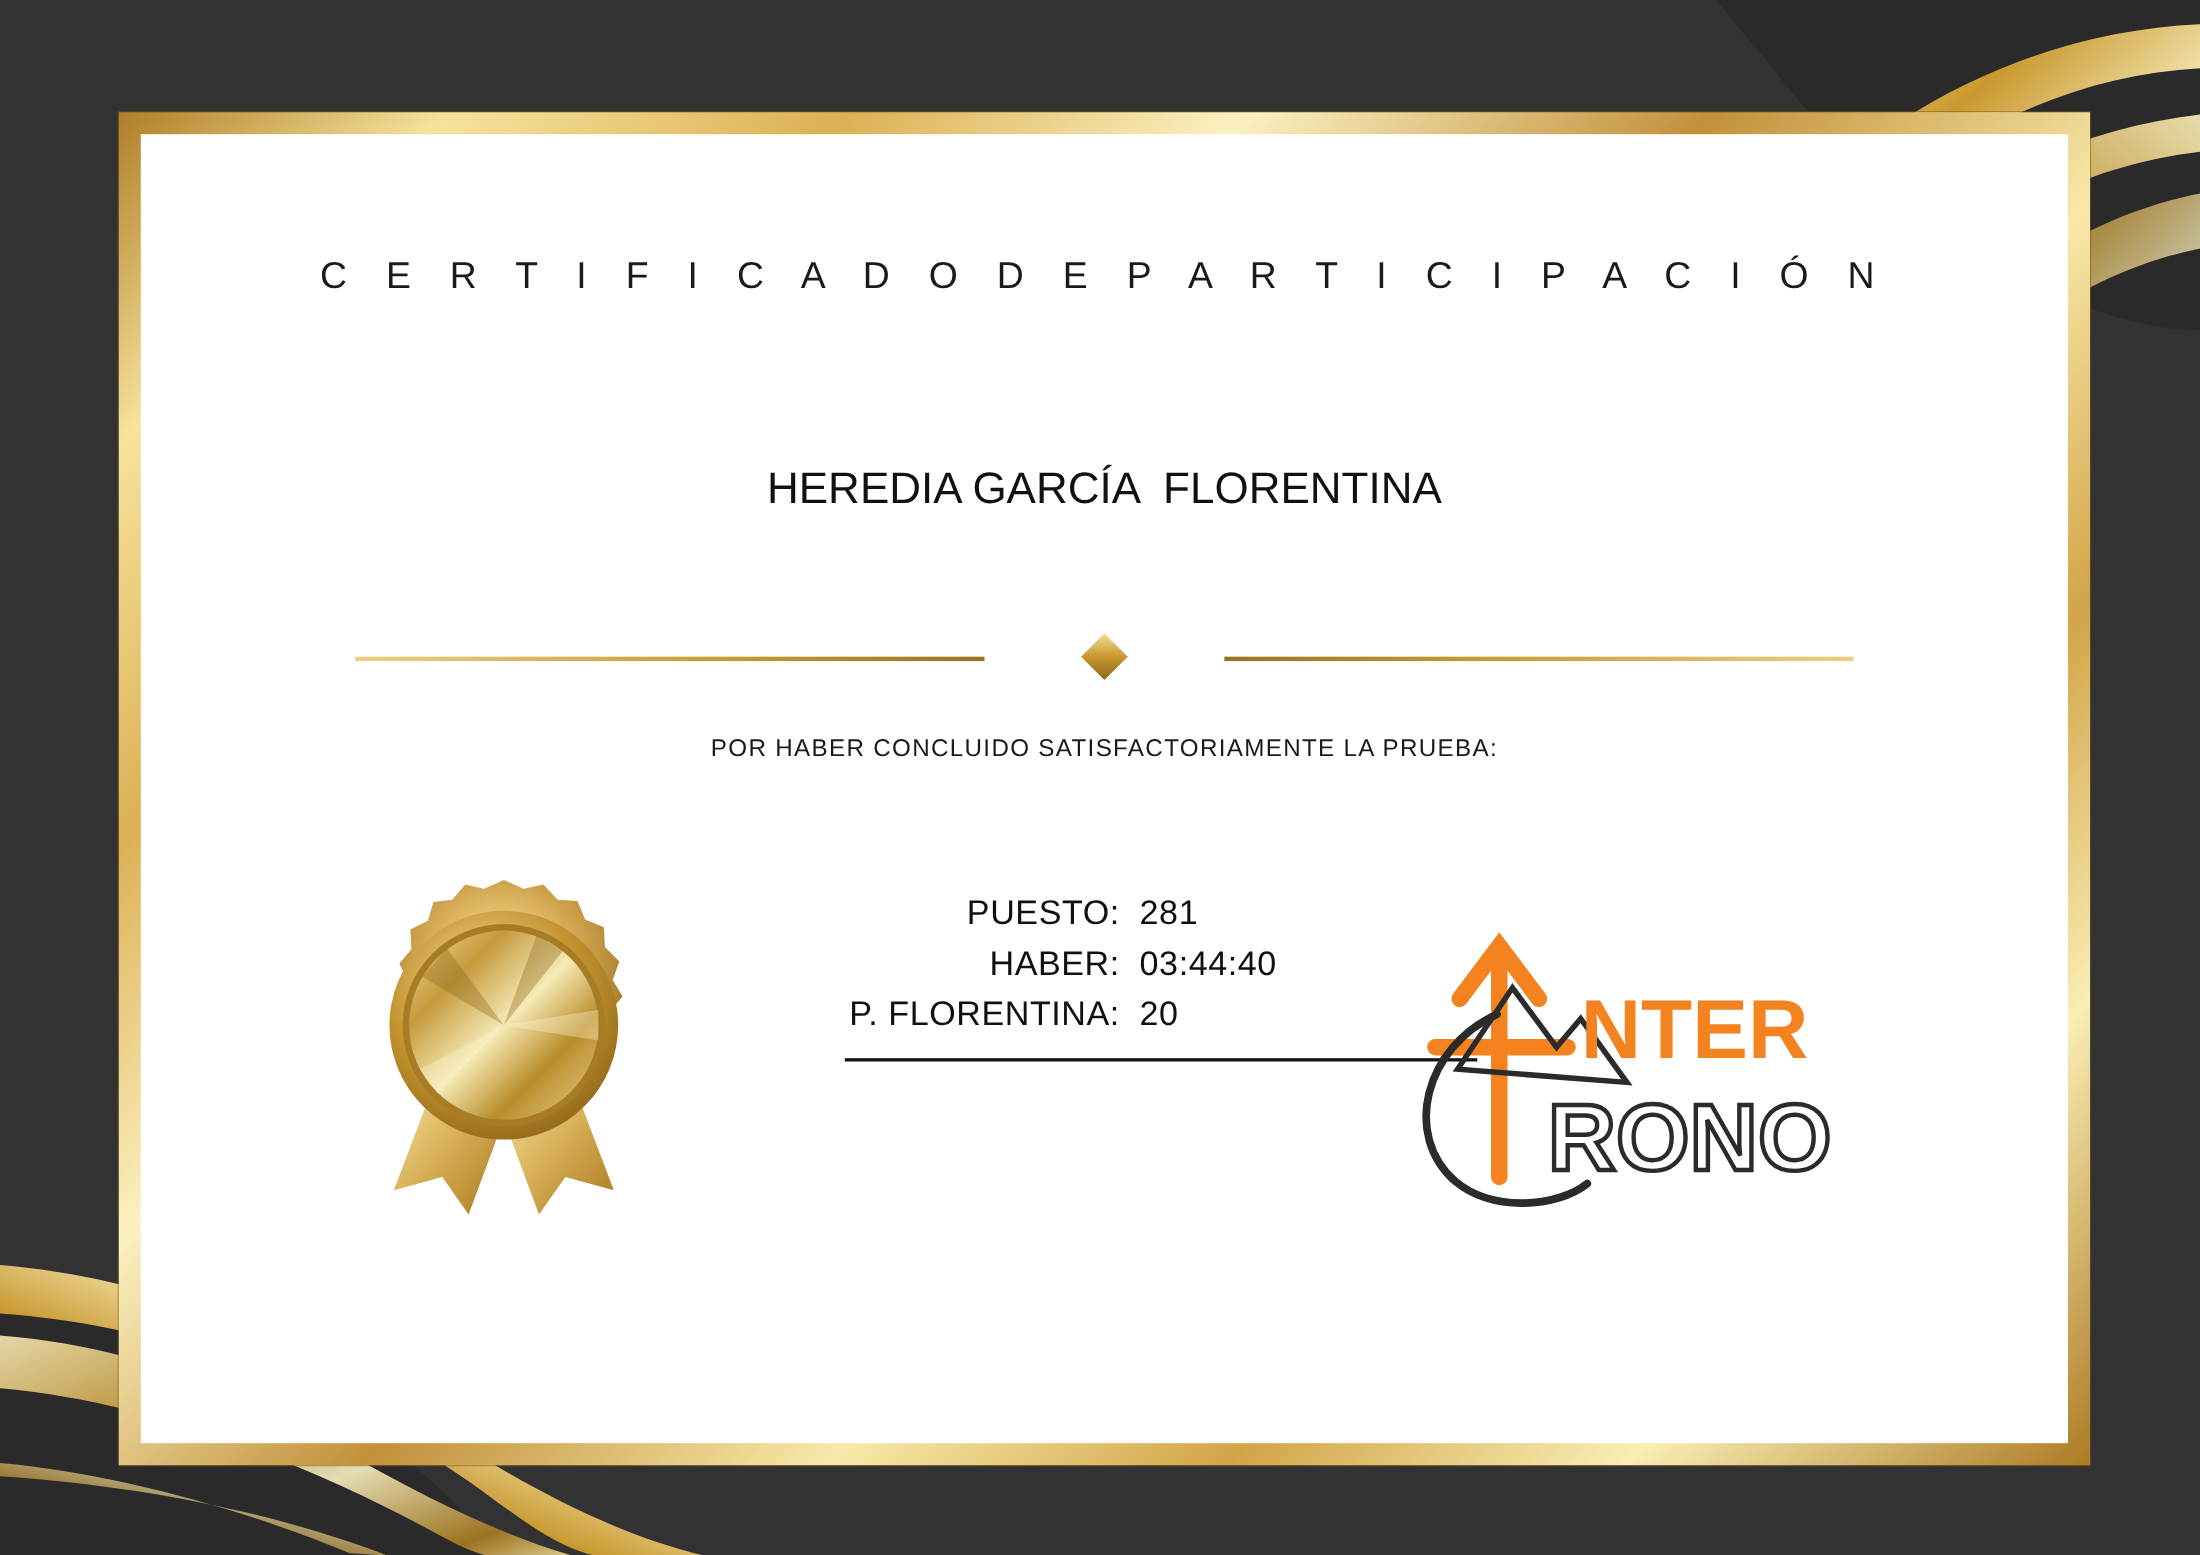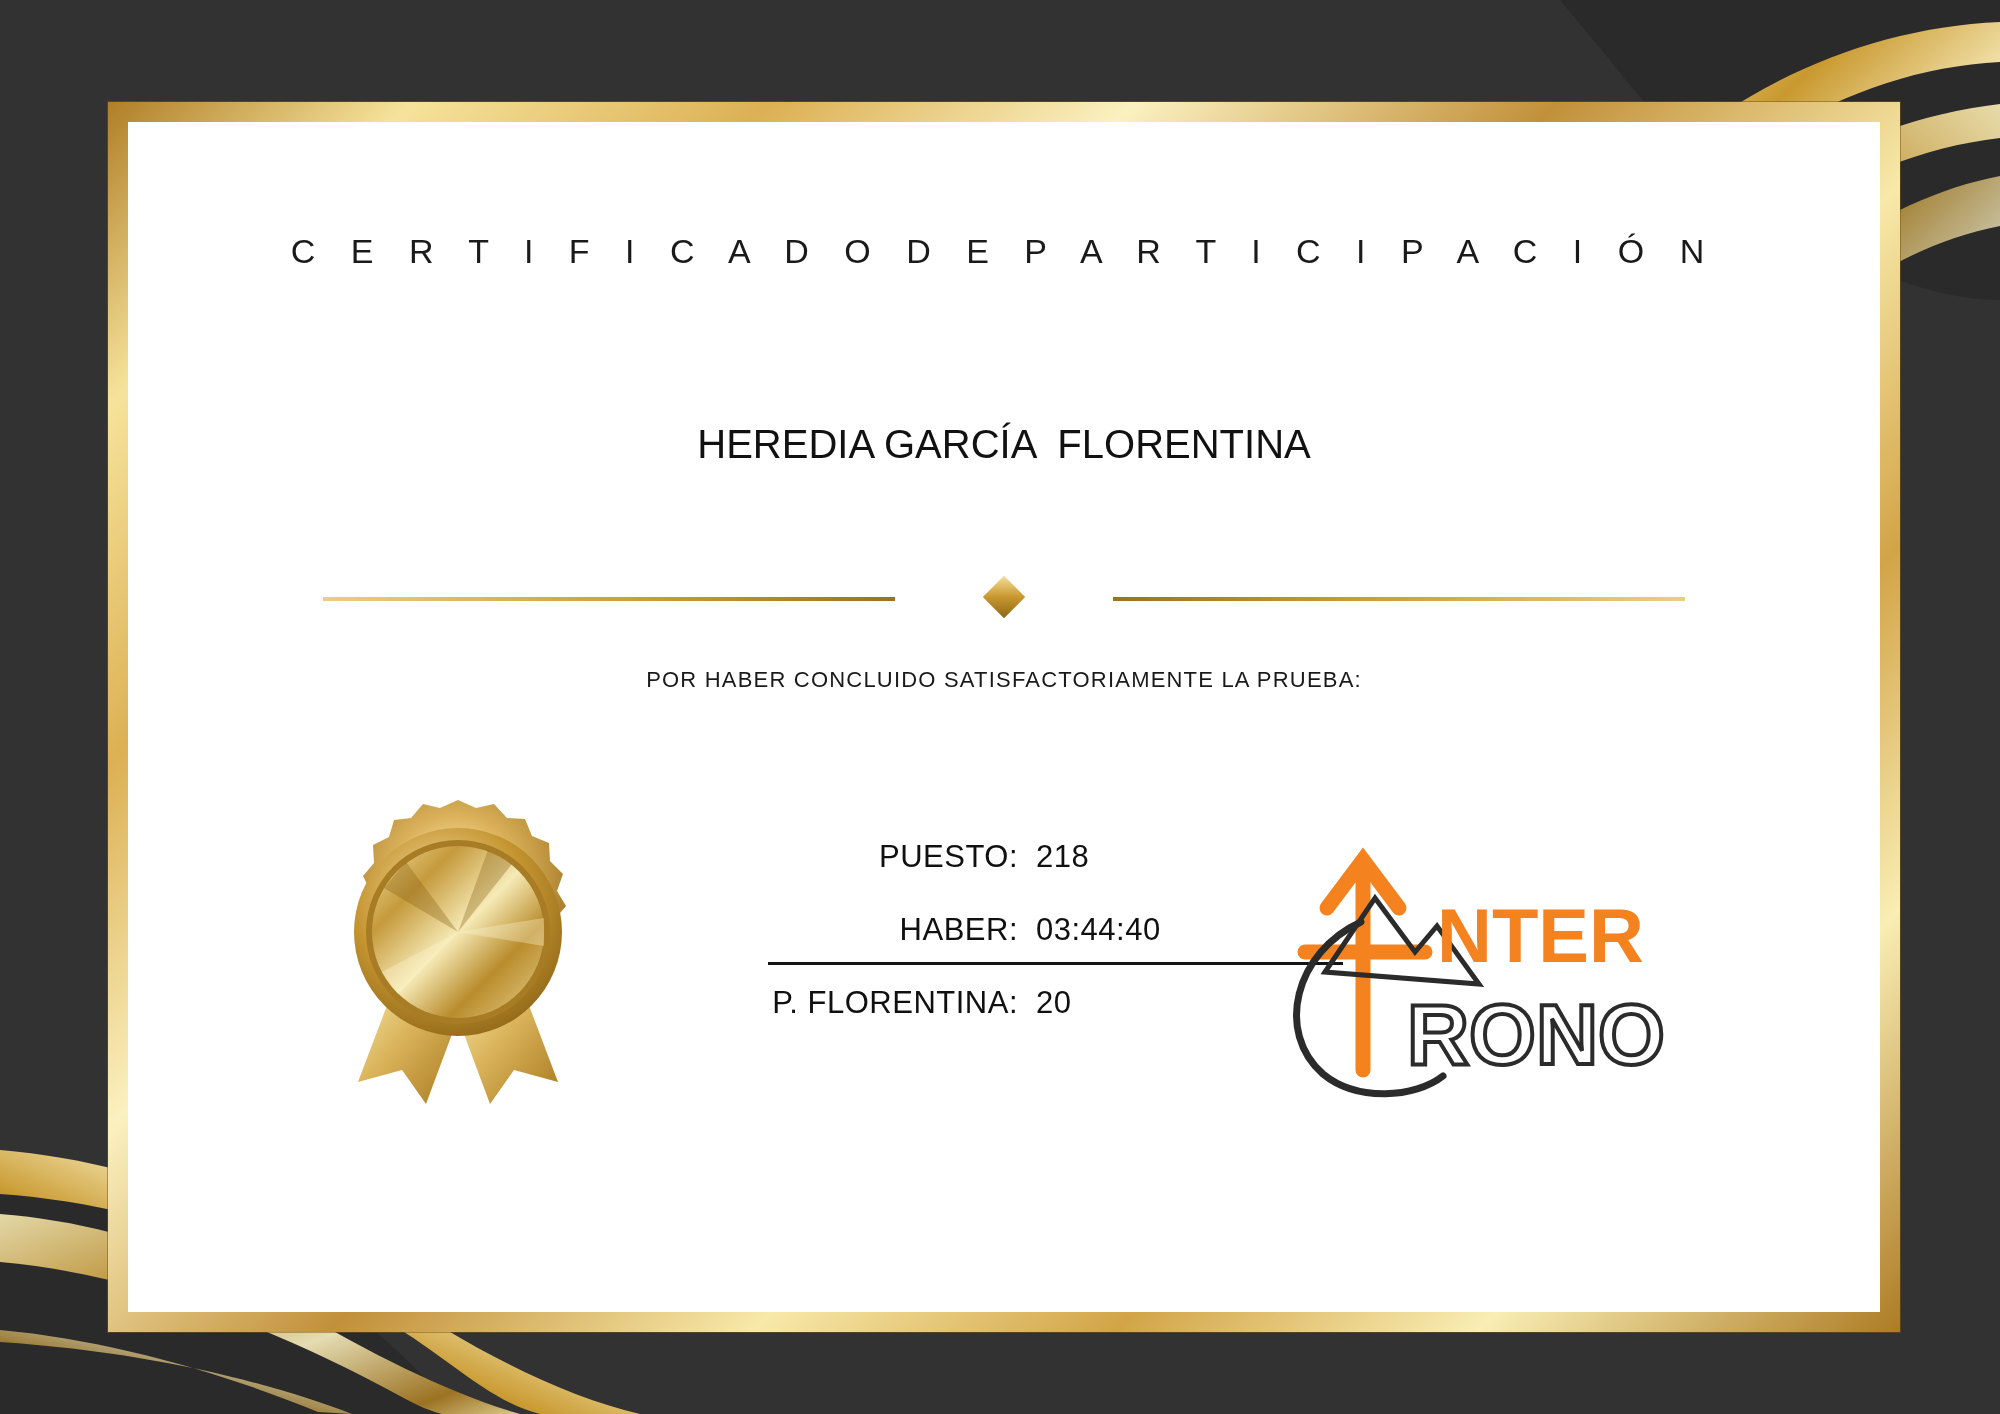--- a/index.html
+++ b/index.html
@@ -154,21 +154,20 @@
   }
   .results .row {
     display: flex;
     align-items: baseline;
     margin-bottom: 10px;
   }
   .results .label {
     width: 330px;
     text-align: right;
     letter-spacing: 0.5px;
-    margin-top: 27px;
   }
   .results .value {
     padding-left: 18px;
     letter-spacing: 0.5px;
   }
   .sign-line {
     position: absolute;
     left: 640px;
     top: 840px;
     width: 575px;
@@ -307,21 +306,21 @@
               <path d="M0,0 L-60,62 L-76,40 Z" fill="#fff6d0"></path>
               <path d="M0,0 L30,-82 L54,-68 Z" fill="#8a6417"></path>
               <path d="M0,0 L-52,-70 L-74,-44 Z" fill="#8a6417"></path>
             </g>
           </g>
         </svg>
 
         <div class="results">
           <div class="row">
             <span class="label">PUESTO:</span>
-            <span class="value">218</span>
+            <span class="value">281</span>
           </div>
           <div class="row">
             <span class="label">HABER:</span>
             <span class="value">03:44:40</span>
           </div>
           <div class="row">
             <span class="label">P. FLORENTINA:</span>
             <span class="value">20</span>
           </div>
         </div>

